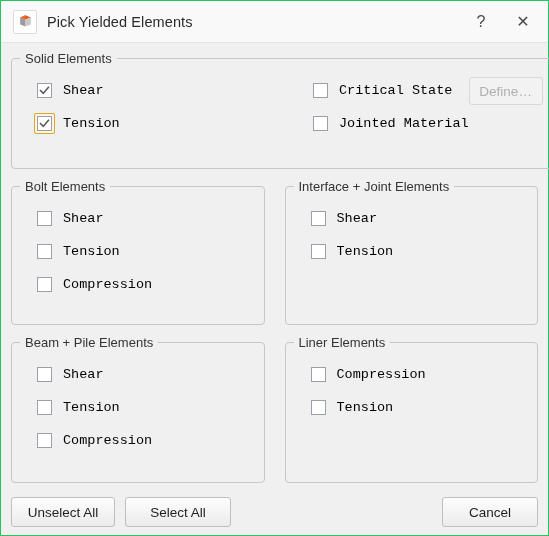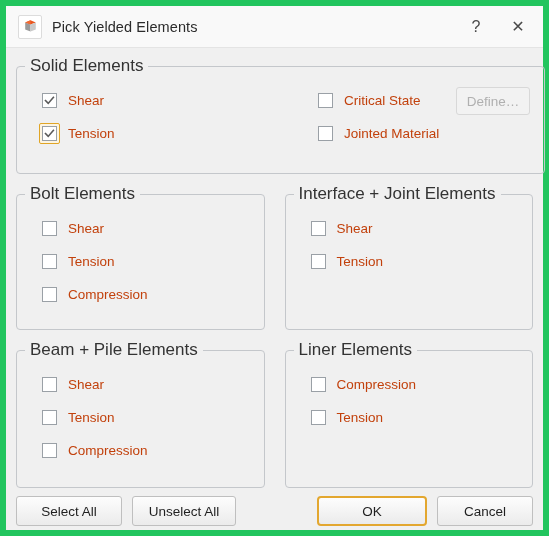--- a/index.html
+++ b/index.html
@@ -14,21 +14,21 @@
     -webkit-font-smoothing: antialiased;
     overflow: hidden;
   }
 
   .dialog {
     position: relative;
     width: 549px;
     height: 536px;
     box-sizing: border-box;
     background: #f0f0f0;
-    border: 6px solid #22c55e;
+    border: 1px solid #22c55e;
     display: flex;
     flex-direction: column;
   }
 
   
   .titlebar {
     height: 42px;
     flex: 0 0 42px;
     background: #f9f9f9;
     border-bottom: 1px solid #e4e4e4;
@@ -88,21 +88,21 @@
     border-radius: 4px;
     margin: 0;
     padding: 0;
     background: transparent;
     box-sizing: border-box;
     position: relative;
   }
   fieldset.group > legend {
     padding: 0 5px;
     margin-left: 8px;
-    font-size: 17px;
+    font-size: 13px;
     color: #333333;
     background: transparent;
   }
   .group-body {
     padding: 10px 0 6px 0;
   }
 
   .grp-solid  { width: 529px; height: 118px; }
   .grp-half   { width: 259.5px; }
   .grp-bolt,
@@ -159,22 +159,23 @@
     border-radius: 2px;
   }
   .cbwrap.focused {
     border-color: #e0a526;
     background: #fdf5e2;
   }
 
   .cblabel {
     margin-left: 8px;
     font-size: 13.5px;
-    color: #c2410c;
+    color: #000000;
     white-space: nowrap;
+    font-family: Liberation Mono, monospace;
   }
 
   
   .btn {
     height: 30px;
     min-width: 92px;
     padding: 8px 14px;
     box-sizing: border-box;
     font-family: "Liberation Sans", sans-serif;
     font-size: 13.5px;
@@ -387,20 +388,19 @@
             <span class="cblabel">Tension</span>
           </div>
         </div>
       </fieldset>
 
     </div>
 
   </div>
 
   <div class="footer">
+    <div class="btn btn-unselect-all">Unselect All</div>
     <div class="btn btn-select-all">Select All</div>
-    <div class="btn btn-unselect-all">Unselect All</div>
     <div class="spacer"></div>
-    <div class="btn default btn-ok">OK</div>
     <div class="btn btn-cancel">Cancel</div>
   </div>
 
 </div>
 
 </body></html>

